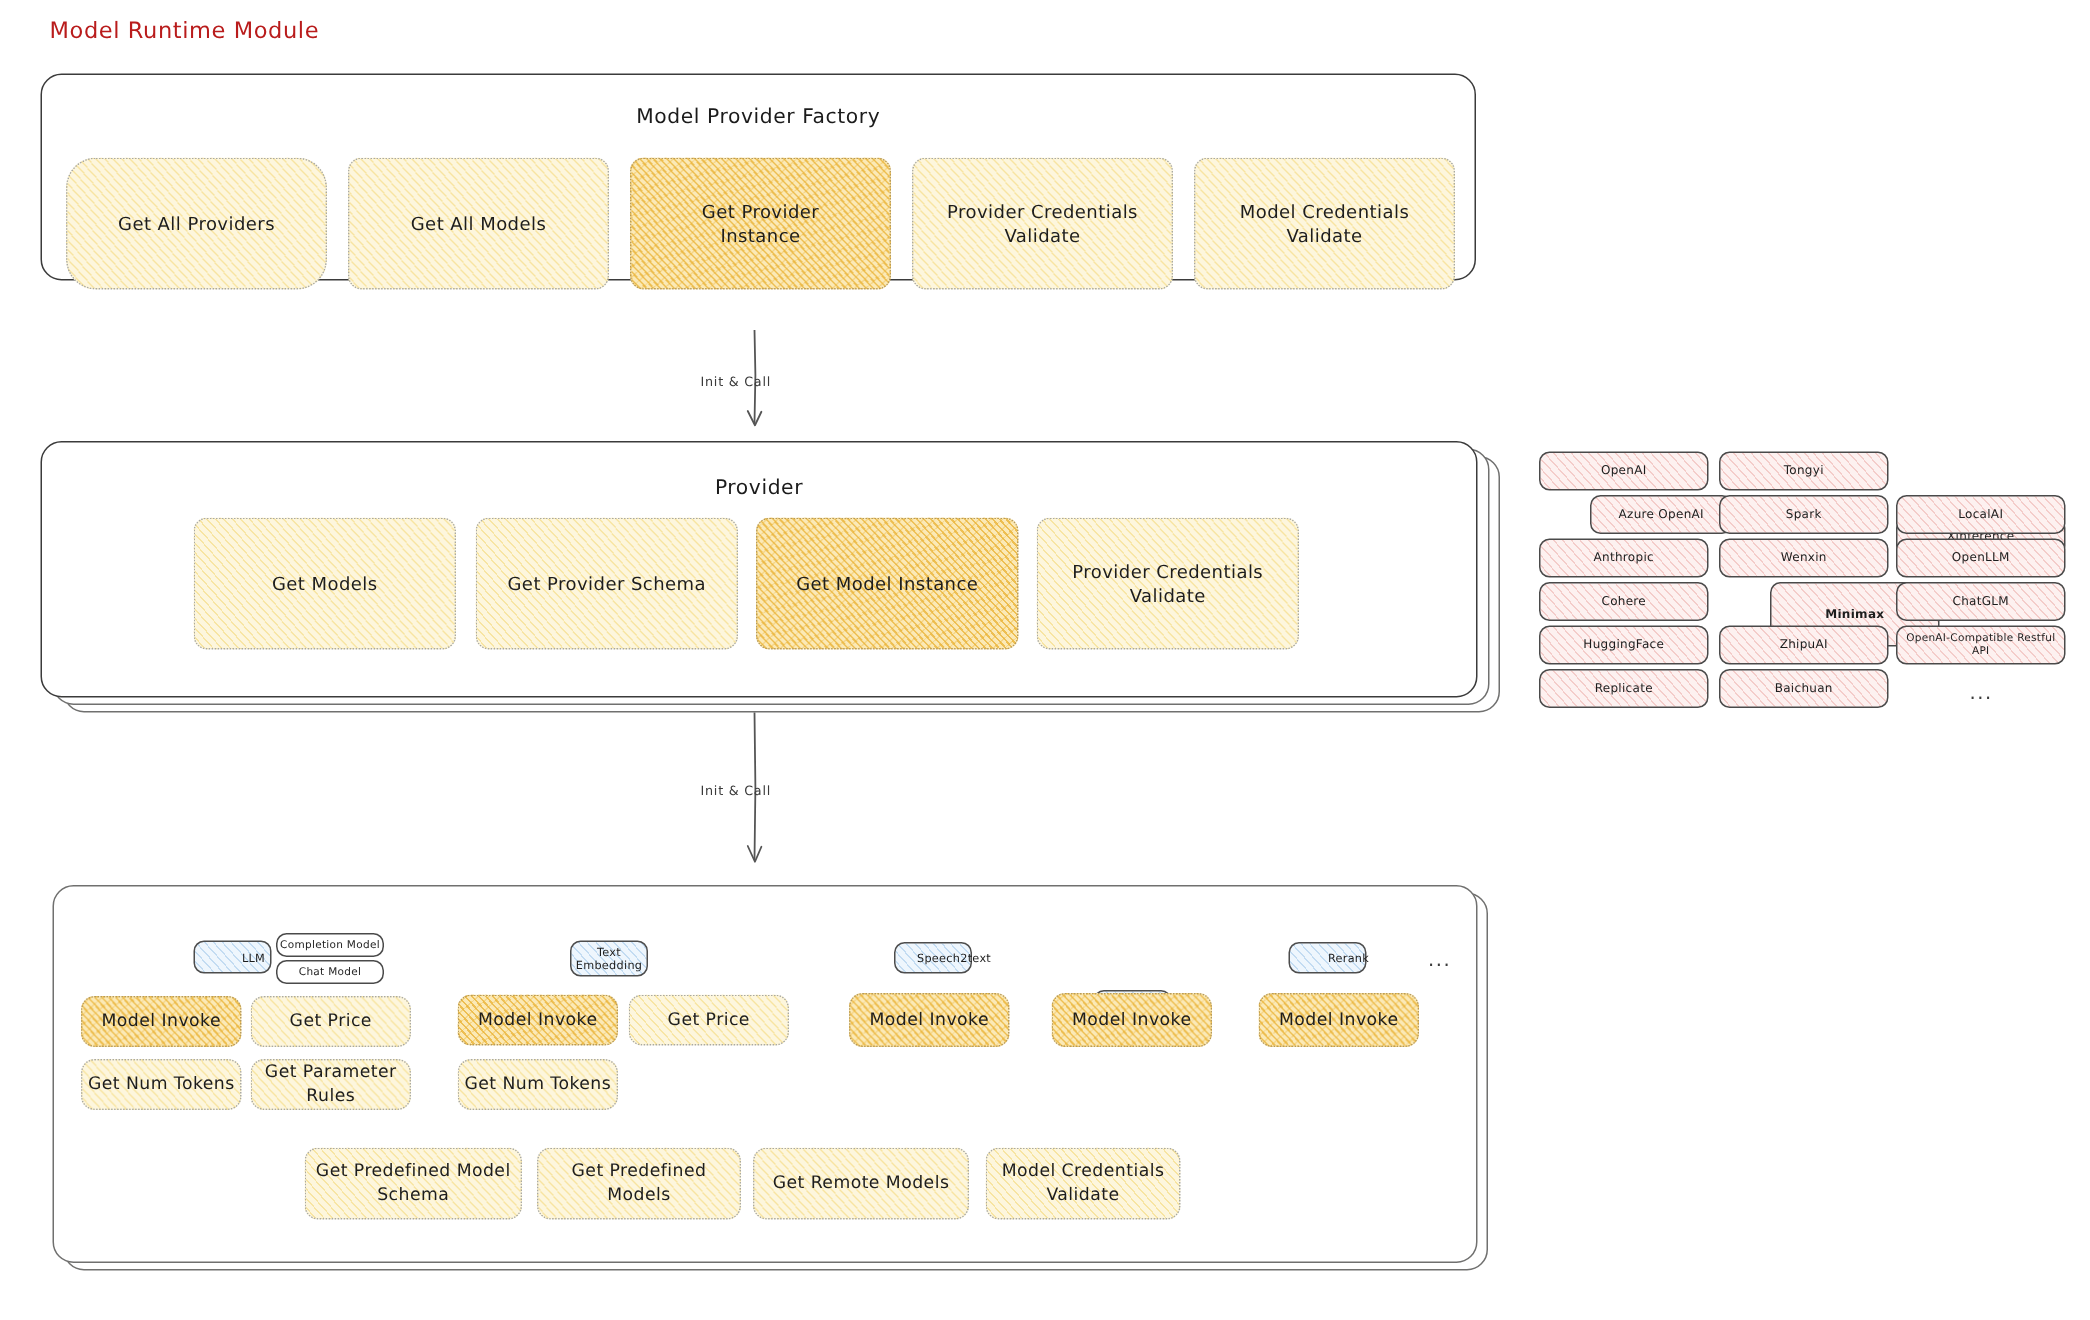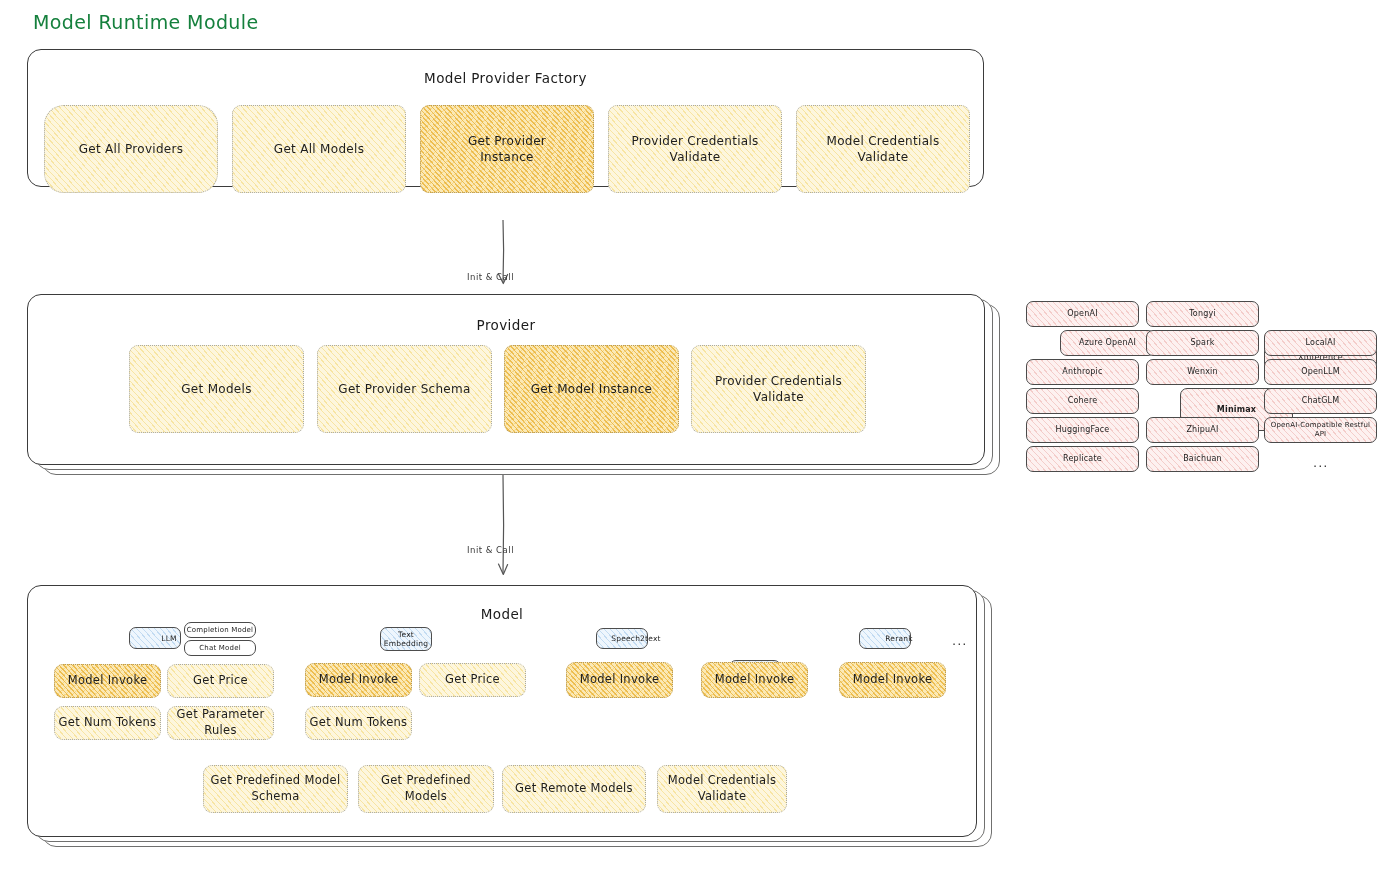--- a/index.html
+++ b/index.html
@@ -26,23 +26,23 @@
     font-size: 13px;
     letter-spacing: 0.3px;
     color: #1b1b1b;
   }
 
   
   #page-title {
     position: absolute;
     left: 33px;
     top: 11px;
-    font-size: 19px;
+    font-size: 15px;
     letter-spacing: 0.4px;
-    color: #15803d;
+    color: #b91c1c;
   }
 
   
   .panel {
     position: absolute;
     background: #ffffff;
     border: 1.3px solid #3b3b3b;
     border-radius: 14px;
     box-sizing: border-box;
   }
@@ -165,21 +165,20 @@
   }
 
   
   .arrow-wrap { position: absolute; }
   .arrow-label {
     position: absolute;
     font-size: 8.5px;
     color: #3a3a3a;
     letter-spacing: 0.5px;
     white-space: nowrap;
-    margin-top: 22px;
   }
 </style>
 </head>
 <body>
 
 <div id="canvas">
 
   <div id="page-title" class="hd-title">Model Runtime Module</div>
 
   <div class="panel" style="left:27px; top:49px; width:957px; height:138px;">
@@ -242,23 +241,20 @@
   <div class="arrow-wrap" style="left:480px; top:475px; width:60px; height:110px;">
     <svg width="60" height="110" viewBox="0 0 60 110">
       <path d="M23 0 L23.6 50 L23 98" stroke="#555" stroke-width="1.2" fill="none" stroke-linecap="round"></path>
       <path d="M18.5 89 L23.3 99.5 L27.6 89.5" stroke="#555" stroke-width="1.2" fill="none" stroke-linecap="round" stroke-linejoin="round"></path>
     </svg>
     <div class="arrow-label" style="left:-13px; top:48px;">Init &amp; Call</div>
   </div>
 
   <div class="panel-shadow" style="left:42px; top:595px; width:950px; height:252px;"></div>
   <div class="panel-shadow" style="left:35px; top:590px; width:950px; height:252px;"></div>
-  <div class="panel" style="left:27px; top:585px; width:950px; height:252px;">
-    <div class="panel-label" style="top:20px;">Model</div>
-  </div>
 
   <div class="badge fill-blue" style="left:129px; top:627px; width:52px; height:22px;">LLM</div>
   <div class="chip fill-white" style="left:184px; top:622px; width:72px; height:16px; font-size:7px;">Completion Model</div>
   <div class="chip fill-white" style="left:184px; top:640px; width:72px; height:16px; font-size:7px;">Chat Model</div>
 
   <div class="node fill-amber" style="left:54px; top:664px; width:107px; height:34px; font-size:11.5px;">Model Invoke</div>
   <div class="node fill-yellow" style="left:167px; top:664px; width:107px; height:34px; font-size:11.5px;">Get Price</div>
   <div class="node fill-yellow" style="left:54px; top:706px; width:107px; height:34px; font-size:11.5px;">Get Num Tokens</div>
   <div class="node fill-yellow" style="left:167px; top:706px; width:107px; height:34px; font-size:11.5px; padding:0 4px;">Get Parameter Rules</div>
 

